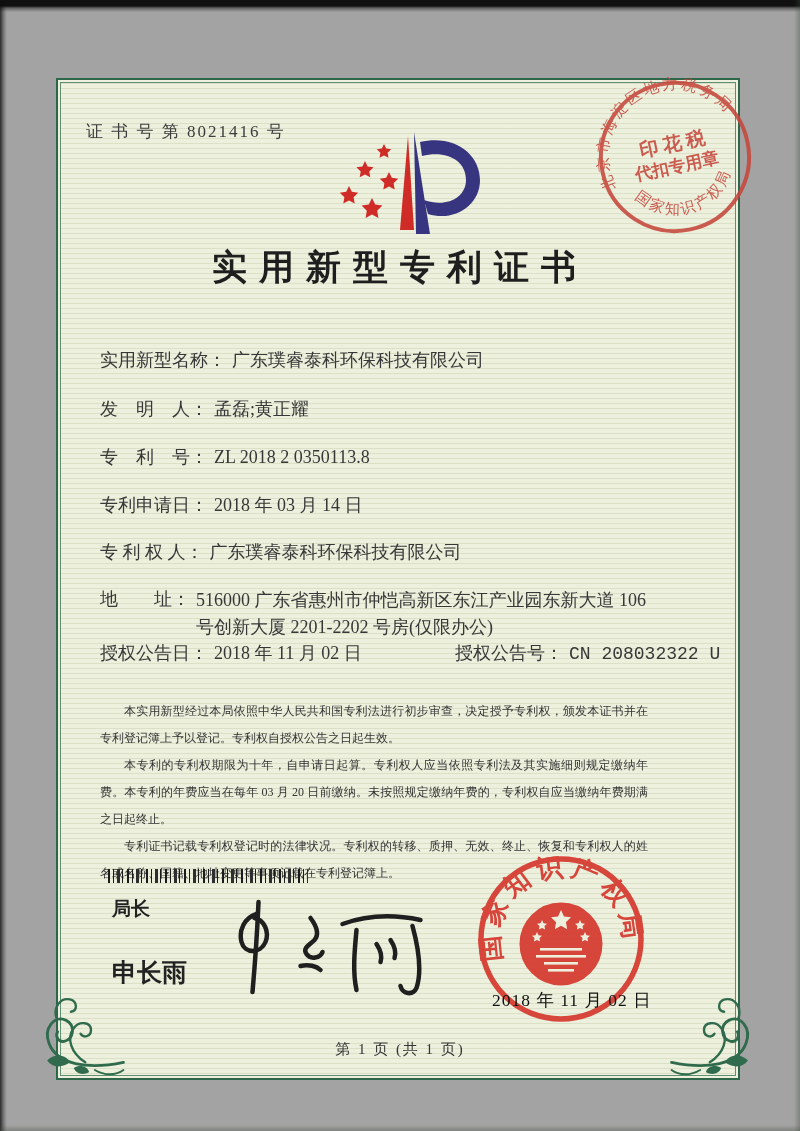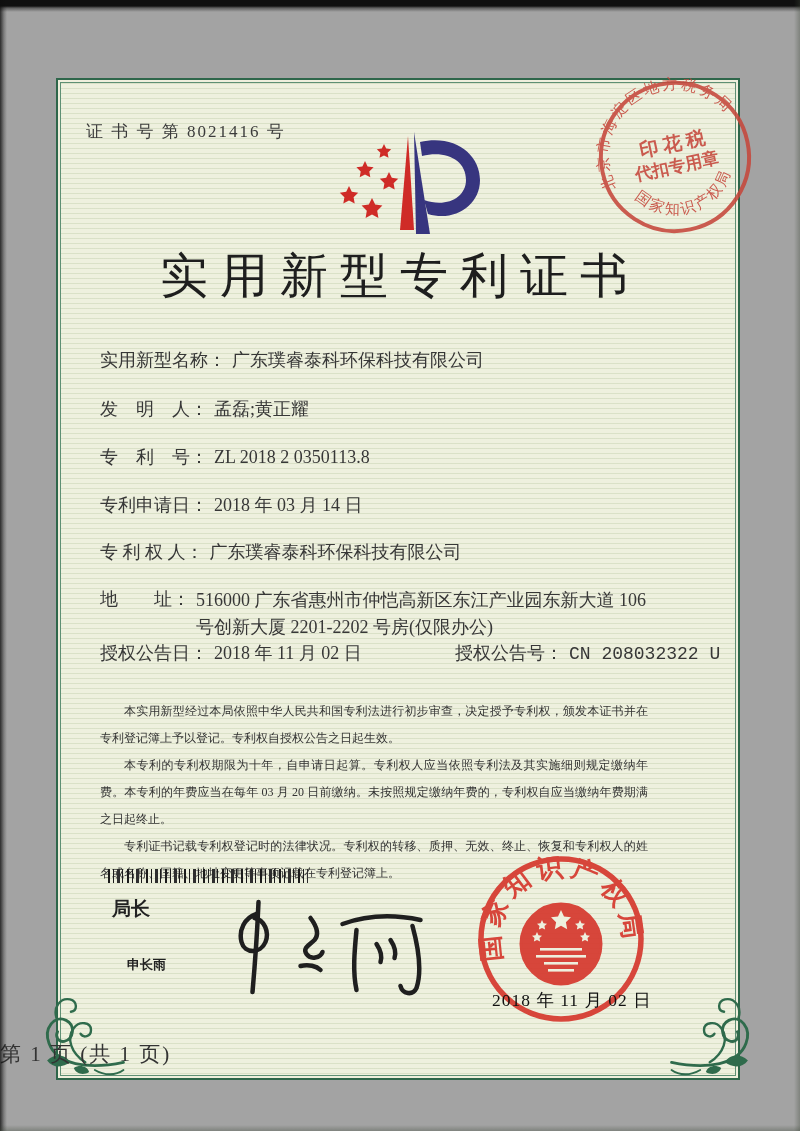--- a/index.html
+++ b/index.html
@@ -17,35 +17,35 @@
   
   .frame{position:absolute;left:56px;top:78px;width:680px;height:998px;
     border:2px solid #2e664a;background:#efefdd;}
   .frame-inner{position:absolute;inset:2px;border:1px solid #5e8f74;
     background-color:#eef0de;
     background-image:repeating-linear-gradient(180deg,
       rgba(125,155,95,.18) 0px,rgba(125,155,95,.18) 1px,
       rgba(125,155,95,0) 1px,rgba(125,155,95,0) 5px);}
   .abs{position:absolute;}
   .cert-no{left:86px;top:120px;font-size:17px;letter-spacing:2px;color:#3b3b3b;}
-  .title{left:0;top:244px;width:100%;text-align:center;font-size:48px;font-weight:normal;
+  .title{left:0;top:244px;width:100%;text-align:center;font-size:35px;font-weight:bold;
     letter-spacing:12px;color:#1e1e1e;}
   .row{left:100px;font-size:18px;color:#373737;white-space:nowrap;}
   .row .val{margin-left:6px;}
   .addr-val{display:inline-block;vertical-align:top;margin-left:6px;white-space:normal;width:500px;line-height:27px;}
   .paras{left:100px;top:698px;width:548px;font-size:12px;line-height:27px;text-align:justify;color:#333;}
   .paras p{margin:0;text-indent:2em;}
   .barcode{left:108px;top:869px;width:200px;height:14px;
     background-image:
       repeating-linear-gradient(90deg,#1b1b1b 0 2px,transparent 2px 5px,#1b1b1b 5px 6px,
         transparent 6px 9px,#2e2e2e 9px 12px,transparent 12px 14px,#1b1b1b 14px 15px,transparent 15px 19px);}
   .director{left:112px;top:896px;font-size:19px;font-weight:600;color:#222;}
-  .director-name{left:127px;top:956px;font-size:13px;font-weight:600;color:#222;}
+  .director-name{left:112px;top:956px;font-size:25px;font-weight:600;color:#222;}
   .seal-date{left:492px;top:988px;font-size:17.5px;letter-spacing:1px;color:#111;z-index:5;}
-  .footer{left:0;top:1040px;width:100%;font-size:21px;letter-spacing:2px;color:#333;}
+  .footer{left:0;top:1040px;width:100%;text-align:center;font-size:15px;letter-spacing:2px;color:#333;}
   svg text{font-family:"Liberation Serif","DejaVu Serif",serif;}
 </style>
 </head>
 <body>
 
 <div class="page">
 
   <div class="frame">
     <div class="frame-inner"></div>
   </div>

